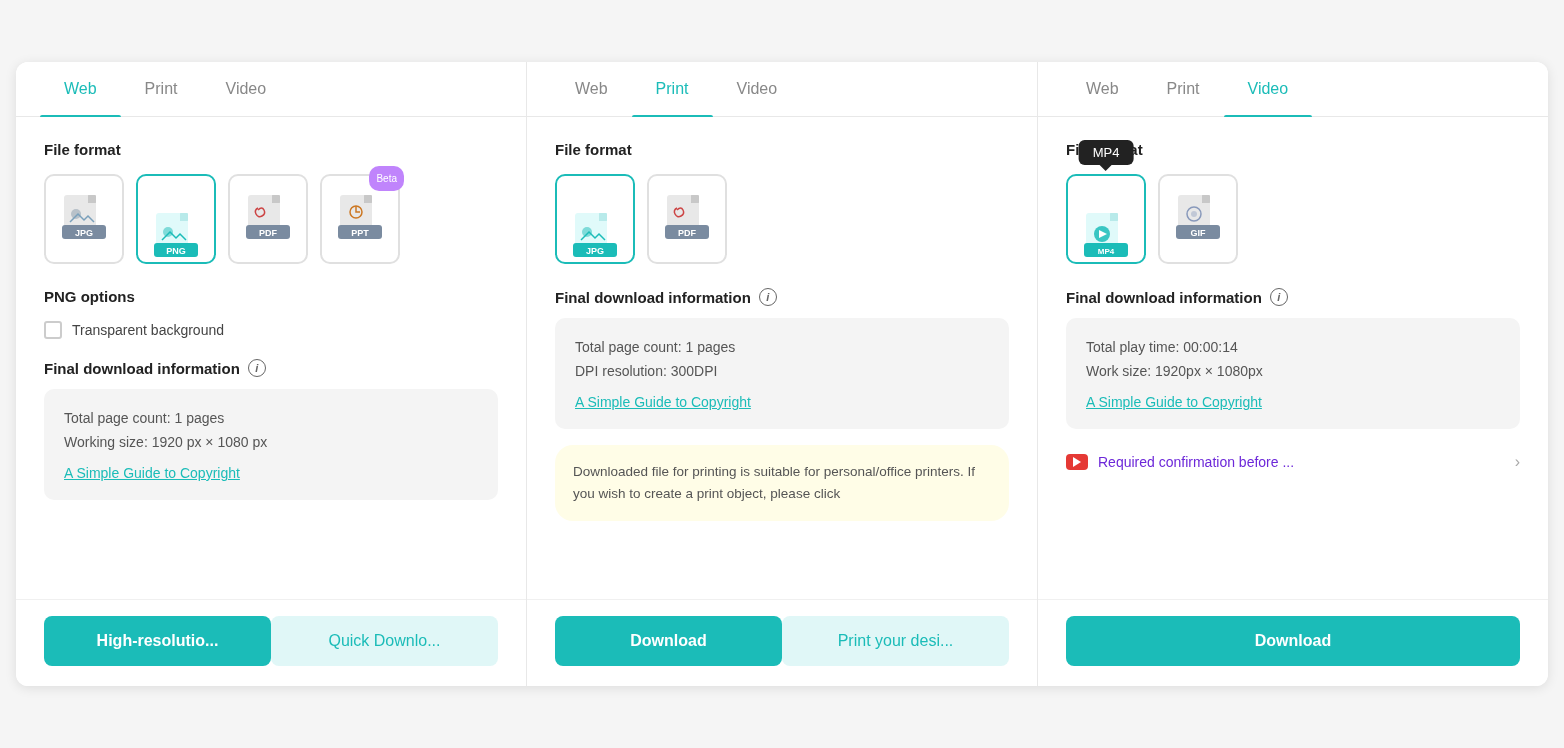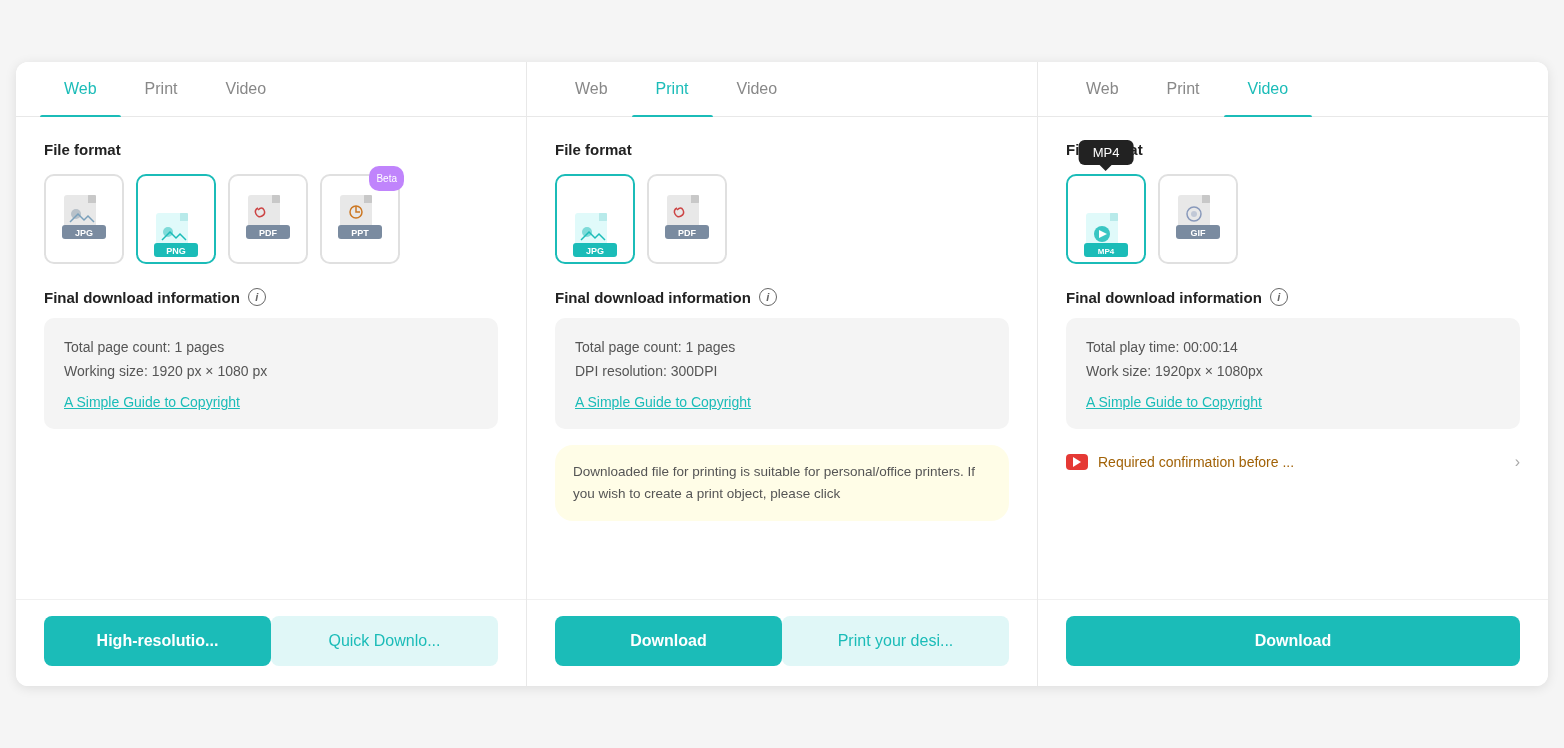--- a/index.html
+++ b/index.html
@@ -198,21 +198,21 @@
     }
     .yt-icon::after {
       content: '';
       border-left: 8px solid white;
       border-top: 5px solid transparent;
       border-bottom: 5px solid transparent;
     }
     .confirmation-text {
       flex: 1;
       font-size: 14px;
-      color: #a16207;
+      color: #6d28d9;
     }
     .chevron-right {
       color: #aaa;
       font-size: 16px;
     }
 
     
     .tooltip-badge {
       position: absolute;
       top: -36px;
@@ -332,20 +332,27 @@
             <path d="M26 1 L34 9 L26 9 Z" fill="#c0c0c0"></path>
             <rect x="26" y="1" width="8" height="8" rx="1" fill="#c8c8c8"></rect>
             <circle cx="18" cy="18" r="6" stroke="#cc7722" stroke-width="1.5" fill="none"></circle>
             <path d="M18 12 L18 18 L22 18" stroke="#cc7722" stroke-width="1.5"></path>
             <rect x="0" y="31" width="44" height="14" rx="3" fill="#7a8ba0"></rect>
             <text x="22" y="42" text-anchor="middle" fill="white" font-size="9" font-weight="bold">PPT</text>
           </svg>
         </div>
       </div>
 
+      <div class="png-options">
+        <div class="section-label">PNG options</div>
+        <div class="checkbox-row">
+          <div class="checkbox-box"></div>
+          <span>Transparent background</span>
+        </div>
+      </div>
 
       <div class="info-section-label">
         Final download information
         <div class="info-icon">i</div>
       </div>
       <div class="info-box">
         <div class="info-text">
           Total page count: 1 pages<br>
           Working size: 1920 px × 1080 px
         </div>

